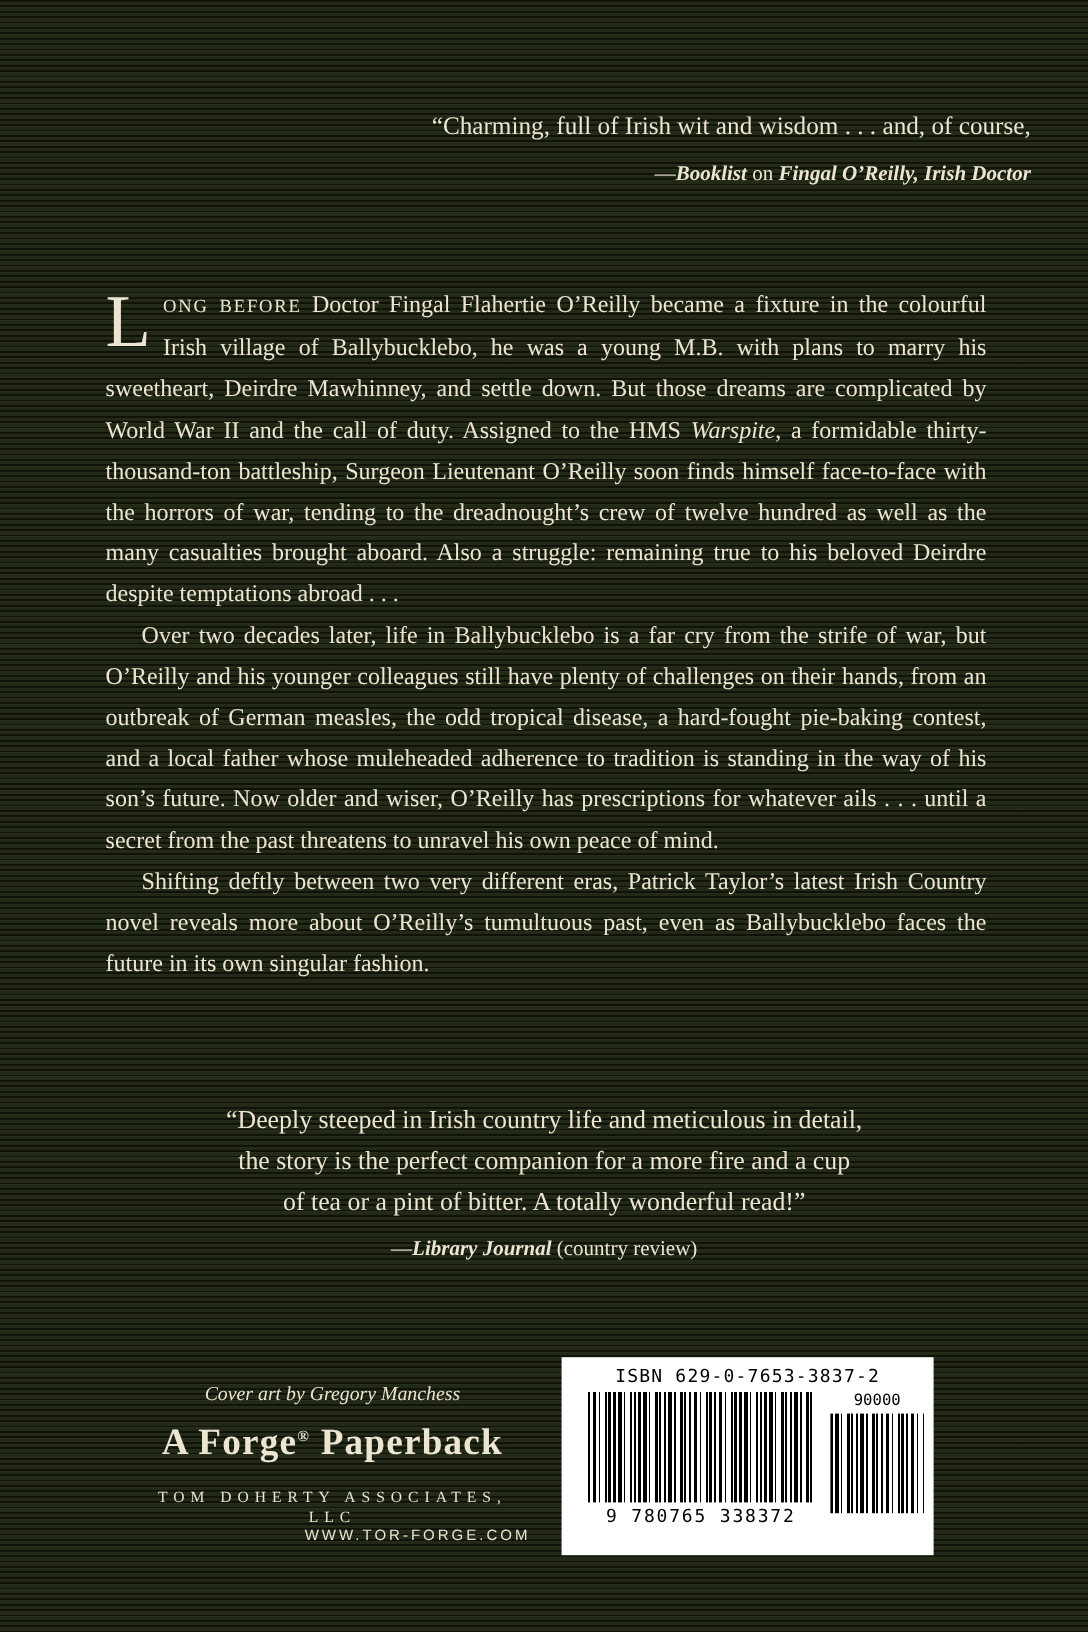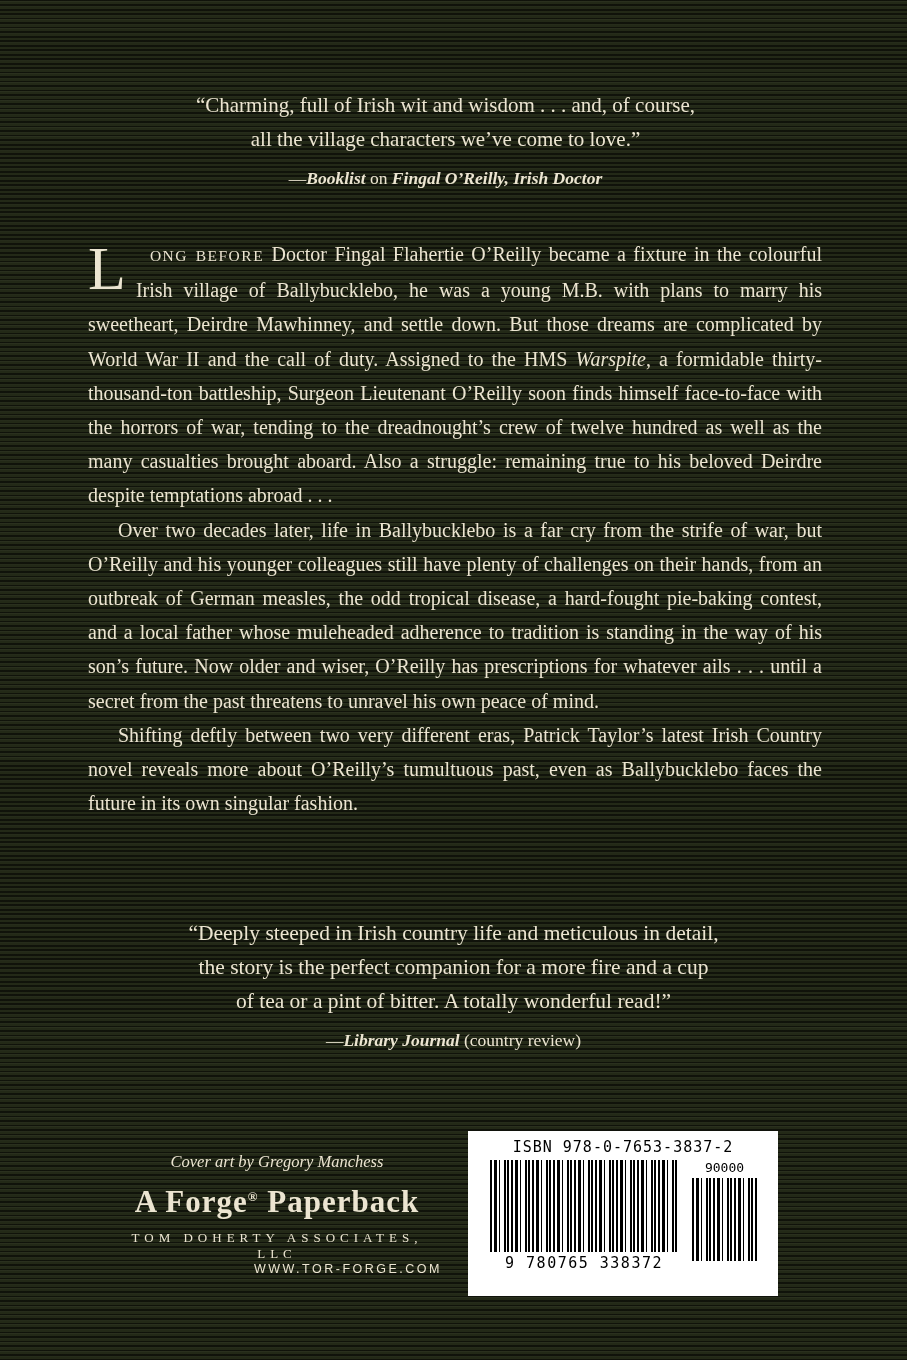--- a/index.html
+++ b/index.html
@@ -9,71 +9,70 @@
     margin:0 auto;
     background-color:#232917;
     background-image: repeating-linear-gradient(to bottom,
       rgba(0,0,0,0.55) 0px, rgba(0,0,0,0.55) 1.5px,
       rgba(255,255,255,0.03) 1.5px, transparent 2.5px, transparent 4.5px);
     color:#ece5d1;
     font-family:"Liberation Serif", serif;
     overflow:hidden;
   }
   
-  .top-quote { position:absolute; top:88px; left:60px; right:76px; text-align:center;
+  .top-quote { position:absolute; top:88px; left:60px; right:48px; text-align:right;
     font-size:21px; line-height:34px; }
   .attribution { font-size:17.5px; margin-top:5px; }
   .attribution .ital { font-style:italic;font-weight:bold; }
   
   .synopsis { position:absolute; top:237px; left:88px; width:734px;
     font-size:20px; line-height:34.2px; text-align:justify; }
   .synopsis p { margin:0; }
   .synopsis p.indent { text-indent:30px; }
   .dropcap { float:left; font-size:62px; line-height:50px; padding:6px 10px 0 0; }
-  .lead-caps { font-size:15.5px; letter-spacing:1.5px;margin-left:14px; }
+  .lead-caps { font-size:15.5px; letter-spacing:1.5px; }
   .ital { font-style:italic; }
   
   .bottom-quote { position:absolute; top:916px; left:60px; right:60px; text-align:center;
     font-size:21.5px; line-height:34px; }
   
   .publisher { position:absolute; left:112px; top:1152px; width:330px; text-align:center; }
   .cover-art { font-style:italic; font-size:16.5px; }
   .imprint { font-size:31px; font-weight:bold; margin-top:12px; letter-spacing:1px; }
   .imprint sup { font-size:13px; }
-  .company { font-size:13px; letter-spacing:5px; margin-top:10px; }
+  .company { font-size:13px; letter-spacing:5px; margin-top:20px; }
   .website { font-size:12.5px; letter-spacing:2.5px; text-align:right;
     font-weight:normal; font-family:"Liberation Sans", sans-serif; }
   
   .barcode-panel { position:absolute; left:468px; top:1131px; width:310px; height:165px;
     background:#fff; color:#000; box-sizing:border-box; padding:7px 8px 6px 8px; }
   .isbn { font-family:"DejaVu Sans Mono", monospace; font-size:15px; text-align:center;
     letter-spacing:1px; white-space:nowrap; }
   .bc-row { display:flex; margin-top:4px; }
   .bc-main { width:188px; margin-left:14px; }
   .bars { background-image: repeating-linear-gradient(to right,
       #000 0px, #000 2px, #fff 2px, #fff 4px,
       #000 4px, #000 7px, #fff 7px, #fff 9px,
       #000 9px, #000 10px, #fff 10px, #fff 14px,
       #000 14px, #000 16px, #fff 16px, #fff 17px,
       #000 17px, #000 19px, #fff 19px, #fff 21px); }
   .bars-main { height:92px; }
   .digits { font-family:"DejaVu Sans Mono", monospace; font-size:15px; text-align:center;
     letter-spacing:1.5px; margin-top:2px; white-space:nowrap; }
-  .bc-addon { width:65px; margin-left:14px; }
+  .bc-addon { width:78px; margin-left:14px; }
   .price { font-family:"DejaVu Sans Mono", monospace; font-size:13px; text-align:center; }
   .bars-addon { height:83px; margin-top:3px; }
 </style>
 </head>
 <body>
 
 <div class="cover">
 
   <div class="top-quote">
     <div>“Charming, full of Irish wit and wisdom . . . and, of course,</div>
-    <div>all the village characters we’ve come to love.”</div>
     <div class="attribution"><span>—</span><span class="ital">Booklist</span><span> on </span><span class="ital">Fingal O’Reilly, Irish Doctor</span></div>
   </div>
 
   <div class="synopsis">
     <p><span class="dropcap">L</span><span class="lead-caps">ONG BEFORE</span><span> Doctor Fingal Flahertie O’Reilly became a fixture in the colourful Irish village of Ballybucklebo, he was a young M.B. with plans to marry his sweetheart, Deirdre Mawhinney, and settle down. But those dreams are complicated by World War II and the call of duty. Assigned to the HMS </span><span class="ital">Warspite</span><span>, a formidable thirty-thousand-ton battleship, Surgeon Lieutenant O’Reilly soon finds himself face-to-face with the horrors of war, tending to the dreadnought’s crew of twelve hundred as well as the many casualties brought aboard. Also a struggle: remaining true to his beloved Deirdre despite temptations abroad . . .</span></p>
     <p class="indent">Over two decades later, life in Ballybucklebo is a far cry from the strife of war, but O’Reilly and his younger colleagues still have plenty of challenges on their hands, from an outbreak of German measles, the odd tropical disease, a hard-fought pie-baking contest, and a local father whose muleheaded adherence to tradition is standing in the way of his son’s future. Now older and wiser, O’Reilly has prescriptions for whatever ails . . . until a secret from the past threatens to unravel his own peace of mind.</p>
     <p class="indent">Shifting deftly between two very different eras, Patrick Taylor’s latest Irish Country novel reveals more about O’Reilly’s tumultuous past, even as Ballybucklebo faces the future in its own singular fashion.</p>
   </div>
 
   <div class="bottom-quote">
@@ -84,21 +83,21 @@
   </div>
 
   <div class="publisher">
     <div class="cover-art">Cover art by Gregory Manchess</div>
     <div class="imprint"><span>A Forge</span><sup>®</sup><span> Paperback</span></div>
     <div class="company">TOM DOHERTY ASSOCIATES, LLC</div>
     <div class="website">WWW.TOR-FORGE.COM</div>
   </div>
 
   <div class="barcode-panel">
-    <div class="isbn">ISBN 978-0-7653-3837-2</div>
+    <div class="isbn">ISBN 629-0-7653-3837-2</div>
     <div class="bc-row">
       <div class="bc-main">
         <div class="bars bars-main"></div>
         <div class="digits">9 780765 338372</div>
       </div>
       <div class="bc-addon">
         <div class="price">90000</div>
         <div class="bars bars-addon"></div>
       </div>
     </div>

